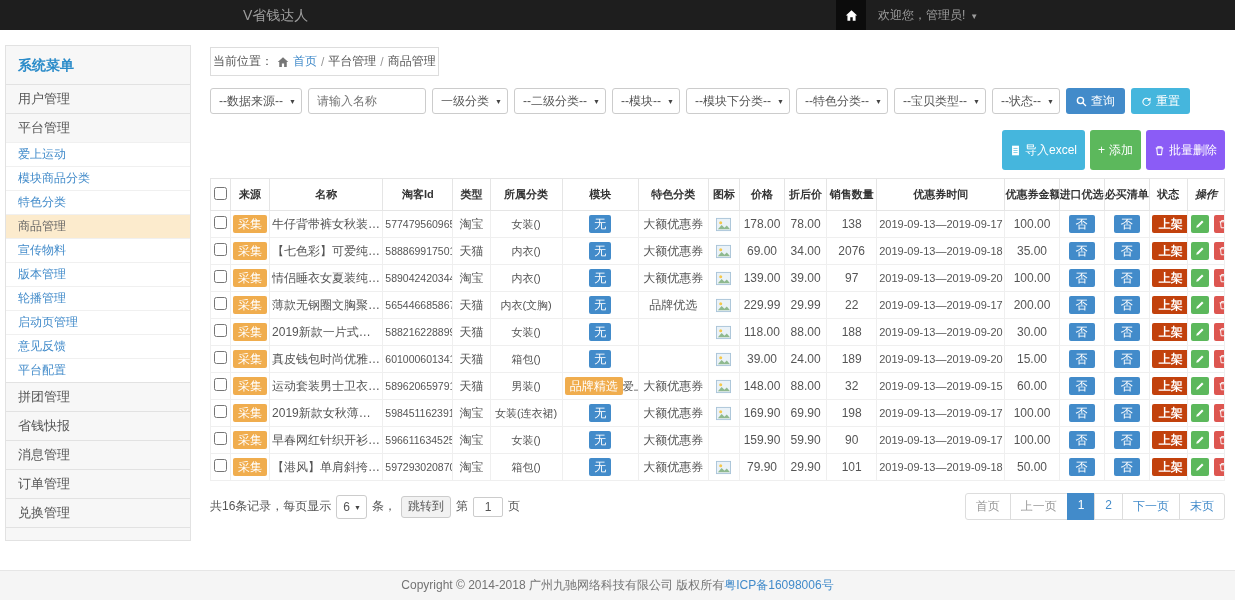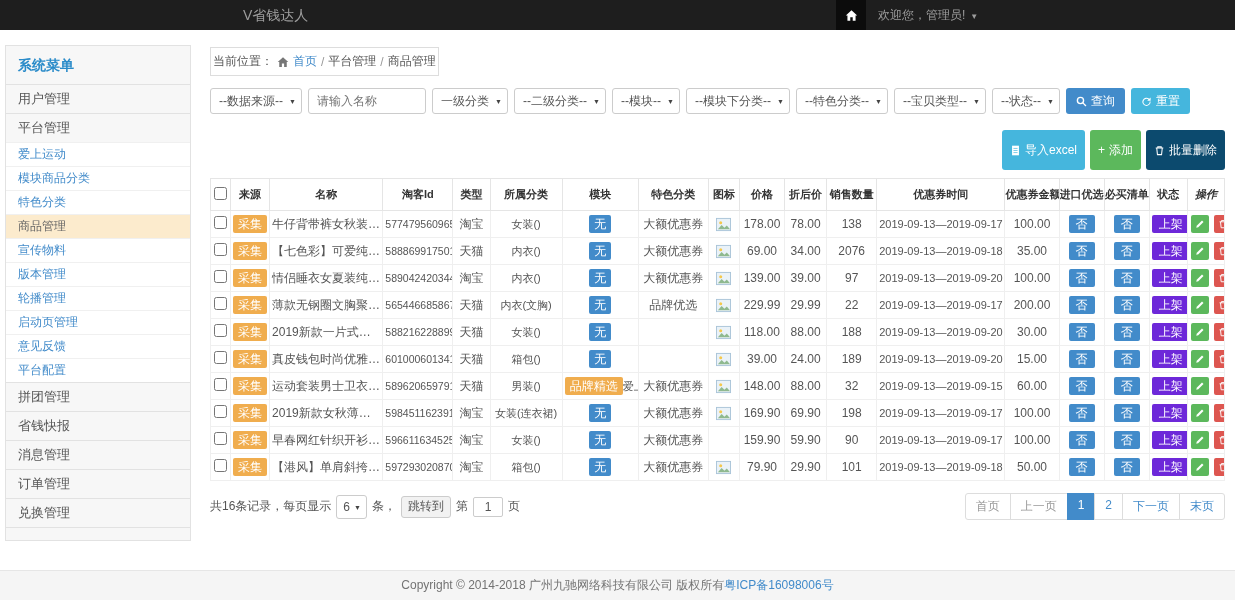--- a/index.html
+++ b/index.html
@@ -31,42 +31,42 @@
   .crumb-sep{color:#999;}
 
   .filter-row{display:flex;align-items:center;gap:6px;margin-top:12px;flex-wrap:nowrap;}
   .sel{position:relative;height:26px;line-height:24px;border:1px solid #ccc;border-radius:3px;background:#fff;padding:0 18px 0 8px;color:#555;cursor:pointer;white-space:nowrap;}
   .sel::after{content:"▼";position:absolute;right:5px;top:9px;font-size:7px;line-height:7px;color:#444;}
   .txt-input{height:26px;width:118px;border:1px solid #ccc;border-radius:3px;padding:0 8px;font-size:12px;color:#555;outline:none;}
   .btn{display:inline-flex;align-items:center;gap:4px;height:26px;border:none;border-radius:3px;padding:0 10px;color:#fff;font-size:12px;cursor:pointer;}
   .btn-primary{background:#428bca;}
   .btn-info{background:#45b6dd;}
   .btn-success{background:#5cb85c;}
-  .btn-dangerlight{background:#0c4a6e;}
+  .btn-dangerlight{background:#8b5cf6;}
   .btn-sm{height:40px;padding:0 8px;}
 
   .toolbar{display:flex;justify-content:flex-end;gap:5px;margin-top:16px;}
 
   .tbl{width:100%;margin-top:8px;border-collapse:collapse;table-layout:fixed;}
   .tbl th{border:1px solid #e5e5e5;padding:8px 0;font-size:11px;color:#333;font-weight:bold;text-align:center;white-space:nowrap;overflow:hidden;background:#fff;}
   .tbl td{border:1px solid #efefef;padding:4px 2px;text-align:center;white-space:nowrap;overflow:hidden;color:#555;vertical-align:middle;}
   .th-op{color:#428bca;font-style:italic;}
   .td-name{text-align:left;padding-left:5px;text-overflow:ellipsis;}
   .td-id{font-size:10.5px;}
   .td-time{font-size:11px;}
   .td-cat{font-size:11px;}
   .td-module{overflow:visible;}
   .module-extra{font-size:11px;color:#555;}
 
   .badge{display:inline-block;padding:2px 5px;border-radius:2px;color:#fff;font-size:12px;line-height:14px;}
   .badge-orange{background:#f0ad4e;}
   .badge-blue{background:#428bca;}
   .btn-xs{border:none;border-radius:2px;color:#fff;font-size:12px;padding:2px 7px;line-height:14px;cursor:pointer;}
   .btn-blue{background:#428bca;}
-  .btn-green{background:#6d28d9;}
+  .btn-green{background:#c2410c;font-weight:bold;}
   .op-btn{width:18px;height:18px;border:none;border-radius:2px;display:inline-flex;align-items:center;justify-content:center;cursor:pointer;vertical-align:middle;margin:0 1px;padding:0;}
   .op-edit{background:#5cb85c;}
   .op-del{background:#dd5650;}
   .prod-icon{display:inline-block;width:15px;height:15px;vertical-align:middle;}
 
   .pager-row{display:flex;justify-content:space-between;align-items:center;margin-top:12px;}
   .pager-left{display:flex;align-items:center;gap:5px;color:#555;}
   .sel-mini{height:24px;line-height:22px;padding:0 16px 0 6px;}
   .sel-mini::after{top:8px;}
   .jump-btn{height:22px;border:1px solid #ccc;border-radius:3px;background:#f2f2f2;color:#555;font-size:12px;padding:0 6px;cursor:pointer;}

